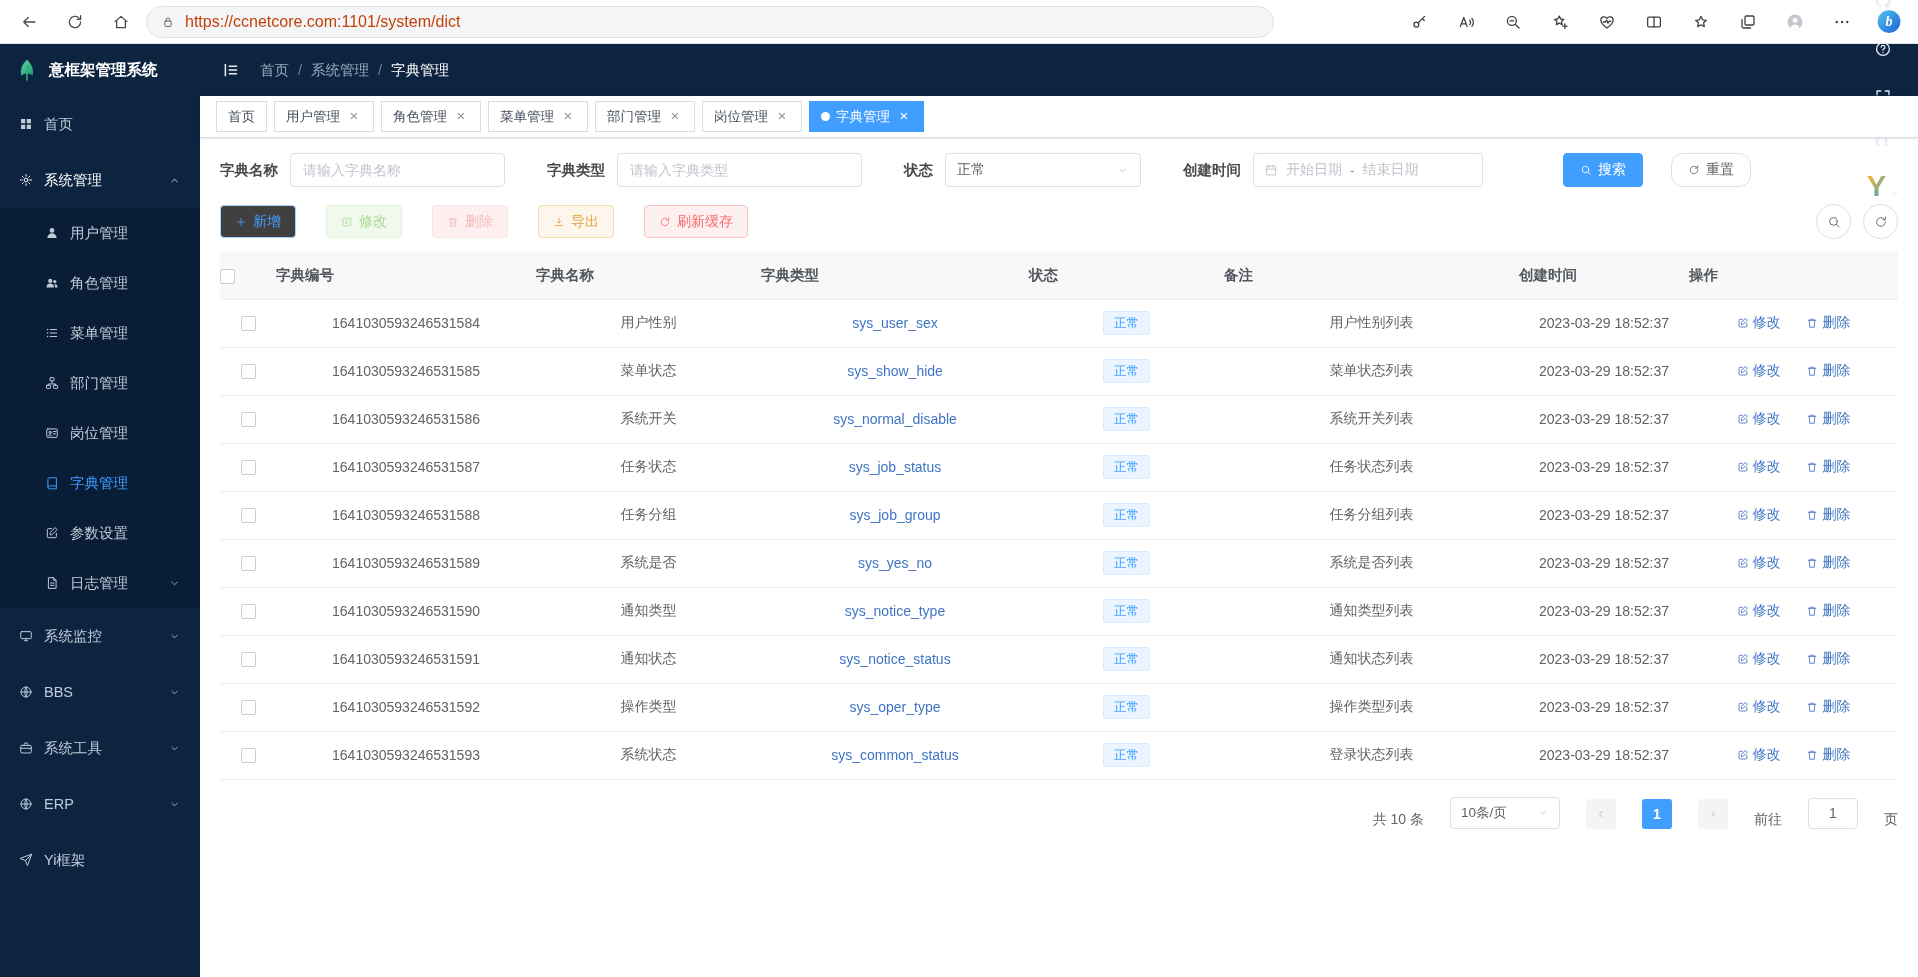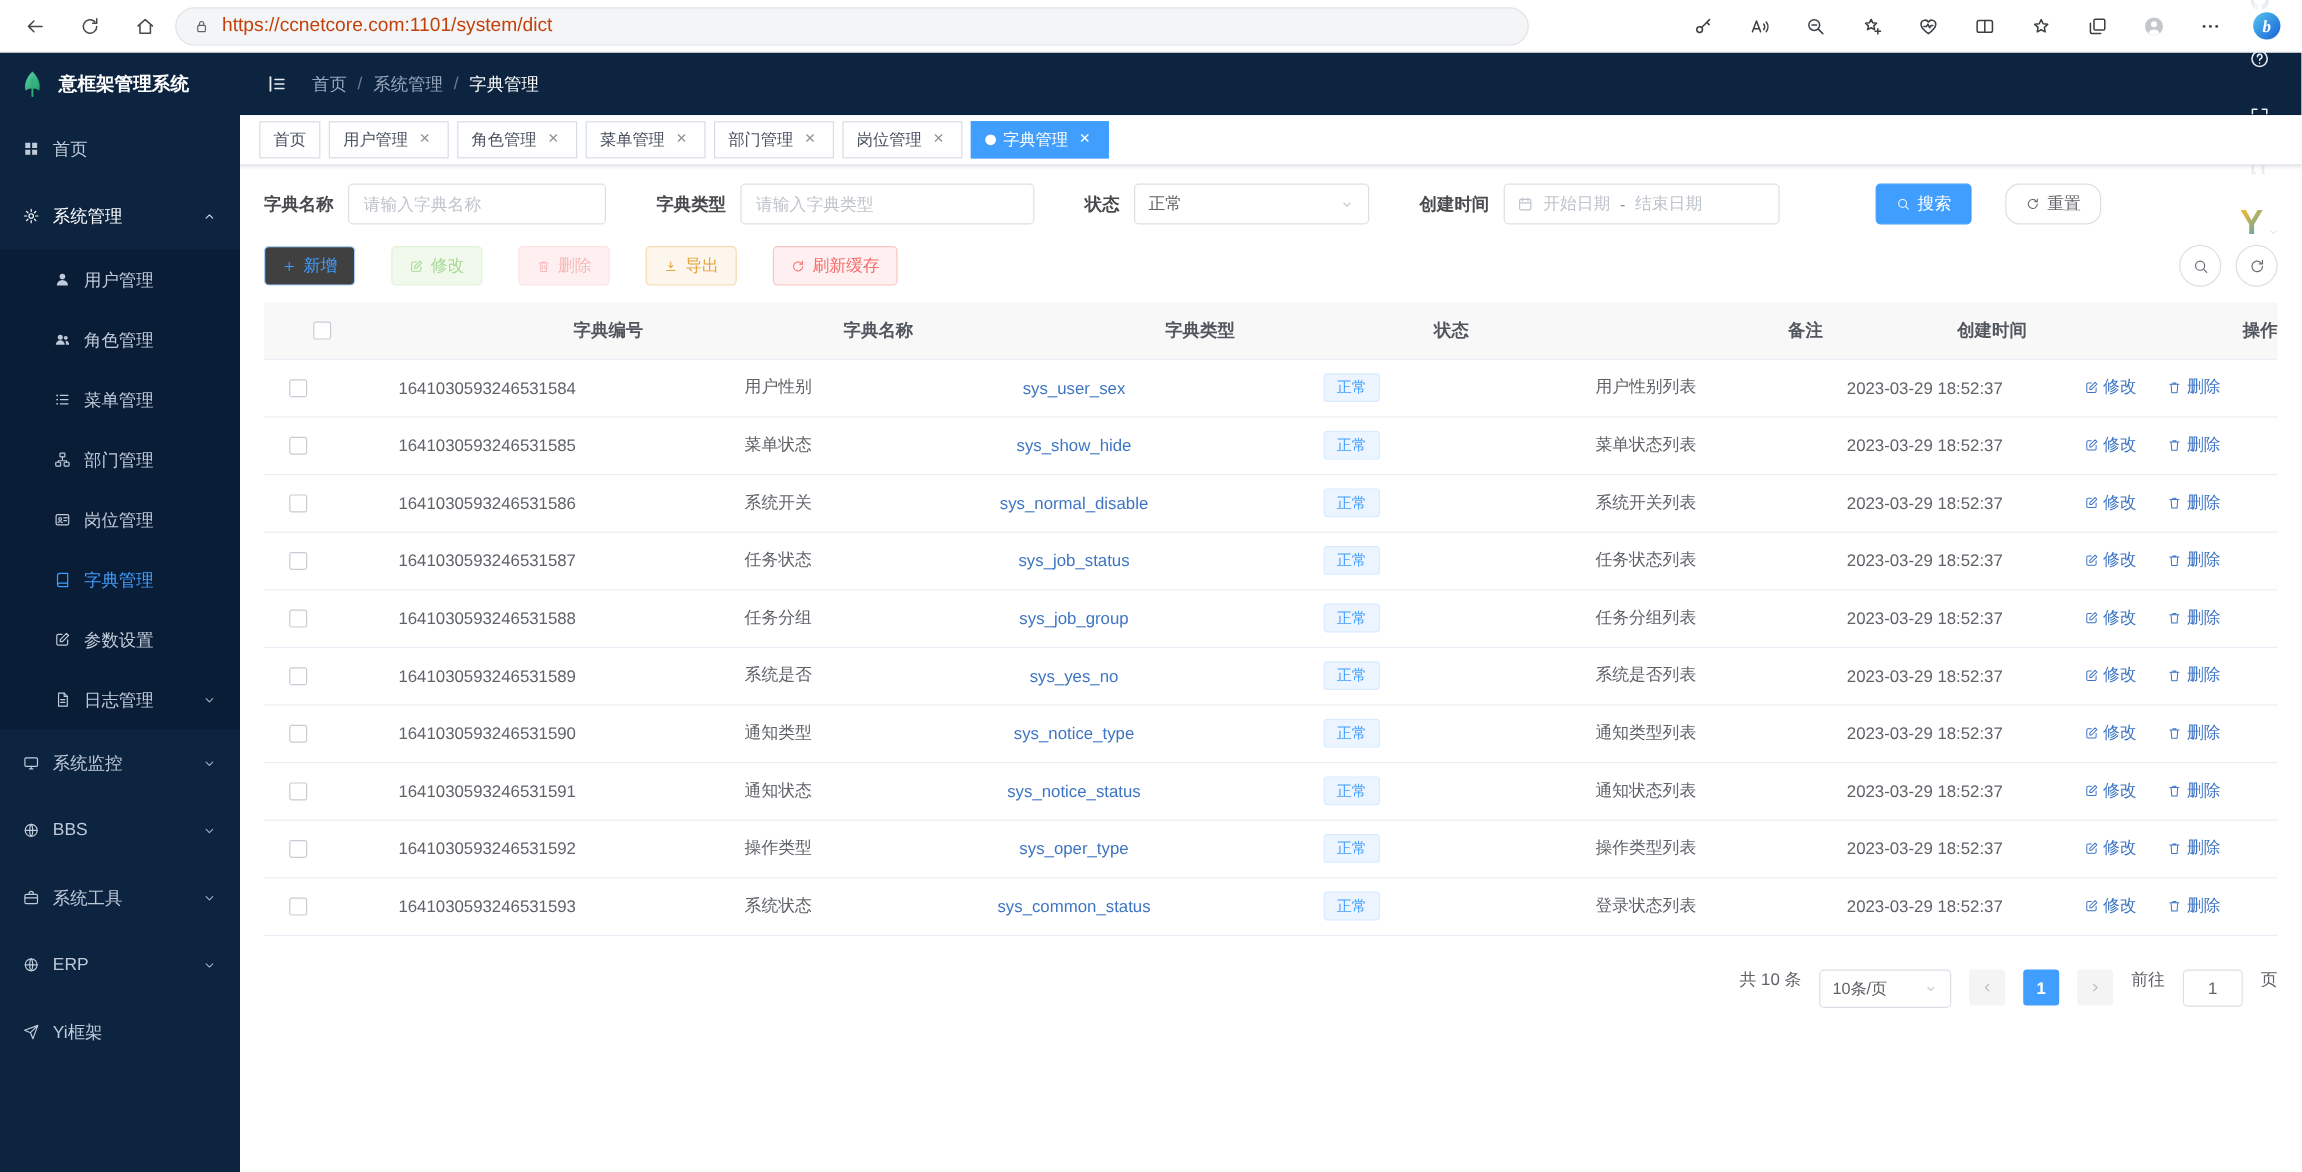--- a/index.html
+++ b/index.html
@@ -76,28 +76,28 @@
   .toolbar .btn { height:33px; padding:0 14px; margin-right:30px; }
   .p-primary { background:#404040; border-color:#a8d2fe; color:#409eff; }
   .p-success { background:#f0f9eb; border-color:#e1f3d8; color:#a8d995; cursor:not-allowed; }
   .p-danger-dis { background:#fef0f0; border-color:#fde2e2; color:#f8b9b9; cursor:not-allowed; }
   .p-warning { background:#fdf6ec; border-color:#f5dab1; color:#e6a23c; }
   .p-danger { background:#fef0f0; border-color:#fbc4c4; color:#f56c6c; }
   .tb-right { margin-left:auto; display:flex; gap:12px; }
   .circle-btn { width:35px; height:35px; border-radius:50%; border:1px solid #dcdfe6; background:#fff; display:flex; align-items:center; justify-content:center; color:#666b74; cursor:pointer; }
 
   table { width:100%; border-collapse:collapse; table-layout:fixed; }
-  thead th { background:#f8f8f9; height:47px; font-size:14.5px; color:#52565e; font-weight:700; border-bottom:1px solid #ebeef5; text-align:right; }
+  thead th { background:#f8f8f9; height:47px; font-size:14.5px; color:#52565e; font-weight:700; border-bottom:1px solid #ebeef5; text-align:left; }
   tbody td { height:48px; font-size:14px; color:#5f6368; border-bottom:1px solid #ebeef5; text-align:center; white-space:nowrap; overflow:hidden; }
   .checkbox { display:inline-block; width:15px; height:15px; border:1px solid #c9ccd4; border-radius:2px; background:#fff; vertical-align:middle; cursor:pointer; }
   .link { color:#3e75c3; text-decoration:none; cursor:pointer; }
   .badge { display:inline-block; padding:3px 10px; font-size:12.5px; line-height:1.3; background:#ecf5ff; border:1px solid #d9ecff; color:#409eff; border-radius:3px; }
   .action { color:#3e75c3; text-decoration:none; cursor:pointer; display:inline-flex; align-items:center; gap:4px; margin:0 11px; font-size:14px; }
 
-  .pagination { display:flex; justify-content:flex-end; align-items:flex-start; margin-top:28px; gap:15px; font-size:14px; color:#5f6368; }
+  .pagination { display:flex; justify-content:flex-end; align-items:flex-end; margin-top:17px; gap:26px; font-size:14px; color:#5f6368; }
   .psize { width:110px; height:32px; border:1px solid #dcdfe6; border-radius:4px; display:flex; align-items:center; padding:0 10px; cursor:pointer; }
   .psize span { flex:1; font-size:13.5px; color:#606266; }
   .psize .chev { width:12px; height:12px; color:#bfc4cc; }
   .pbtn { width:30px; height:30px; border-radius:3px; background:#f4f4f5; color:#aeb2bb; display:flex; align-items:center; justify-content:center; cursor:pointer; }
   .pbtn.cur { background:#409eff; color:#fff; font-weight:600; }
   .goto-input { width:50px; height:31px; border:1px solid #dcdfe6; border-radius:4px; text-align:center; font-size:14px; color:#606266; outline:none; font-family:inherit; }
 </style>
 </head>
 <body>
 

